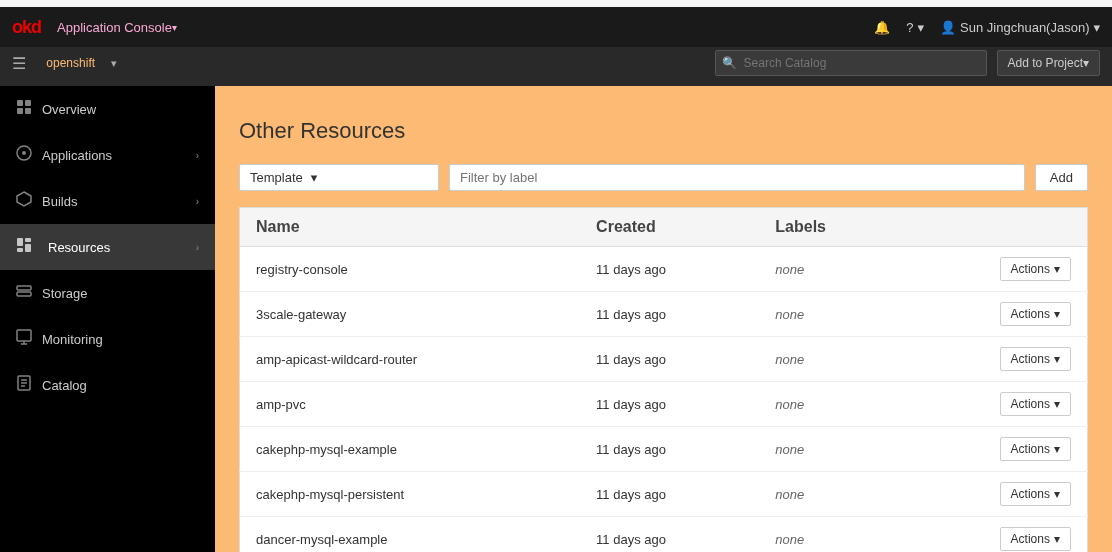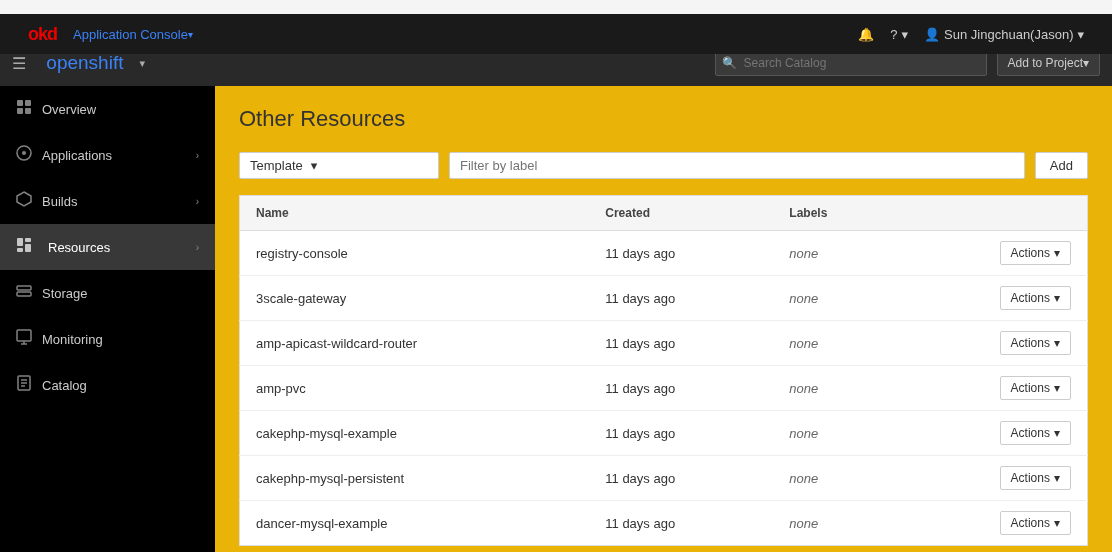--- a/index.html
+++ b/index.html
@@ -5,49 +5,49 @@
     * { margin: 0; padding: 0; box-sizing: border-box; }
     body { font-family: 'Helvetica Neue', Arial, sans-serif; font-size: 13px; background: #f5f5f5; color: #333; overflow: hidden; }
 
     
     .top-nav {
       background: #1a1a1a;
       color: #ccc;
       height: 40px;
       display: flex;
       align-items: center;
-      padding: 0 28px;
-      position: fixed; top: 14px; left: 0; right: 0; z-index: 100;
+      padding: 0 12px;
+      position: fixed; top: 7px; left: 0; right: 0; z-index: 100;
     }
     .top-nav .logo {
       color: #e00; font-weight: bold; font-size: 18px; margin-right: 16px; letter-spacing: -1px;
     }
     .top-nav .app-console {
-      color: #3b82f6; font-size: 13px; display: flex; align-items: center; gap: 0;
+      color: #f9a8d4; font-size: 13px; display: flex; align-items: center; gap: 0;
     }
     .top-nav .app-console .chevron { font-size: 10px; }
     .top-nav .right-icons {
       margin-left: auto; display: flex; align-items: center; gap: 16px; color: #ccc; font-size: 13px;
     }
     .top-nav .right-icons span { cursor: pointer; display: flex; align-items: center; gap: 4px; }
 
     
     .secondary-nav {
       background: #292929;
       color: #ccc;
       height: 46px;
       display: flex;
       align-items: center;
       padding: 0 12px;
       position: fixed; top: 40px; left: 0; right: 0; z-index: 99;
       gap: 12px;
     }
     .secondary-nav .hamburger { font-size: 16px; cursor: pointer; color: #aaa; }
     .secondary-nav .project-name {
-      color: #3b82f6; font-size: 19px; font-weight: 500; margin-left: 8px;
+      color: #fdba74; font-size: 12px; font-weight: 500; margin-left: 8px;
     }
     .secondary-nav .project-chevron { color: #aaa; font-size: 11px; margin-left: 4px; }
     .secondary-nav .search-wrap {
       margin-left: auto; display: flex; align-items: center;
     }
     .secondary-nav .search-box {
       background: #3a3a3a; border: 1px solid #555; color: #ccc;
       padding: 5px 10px 5px 28px; border-radius: 2px; width: 272px; font-size: 12px;
       outline: none;
     }
@@ -84,23 +84,23 @@
       gap: 10px; font-size: 13px; color: #ccc; position: relative;
     }
     .sidebar-item.active { background: #383838; color: #fff; gap: 16px; }
     .sidebar-item .sidebar-icon { font-size: 16px; opacity: 0.8; flex-shrink: 0; }
     .sidebar-item .sidebar-label { flex: 1; }
     .sidebar-item .sidebar-chevron { font-size: 10px; color: #888; }
 
     
     .main-content {
       flex: 1;
-      padding: 20px 24px;
+      padding: 32px 24px;
       overflow-y: auto;
-      background: #eab308;
+      background: #fdba74;
     }
     .page-title {
       font-size: 22px; font-weight: 300; color: #333; margin-bottom: 20px;
     }
 
     
     .filter-row {
       display: flex; gap: 10px; margin-bottom: 16px; align-items: center;
     }
     .filter-dropdown {
@@ -119,21 +119,21 @@
 
     
     .resource-table {
       width: 100%; background: #fff; border: 1px solid #ddd; border-radius: 2px;
       border-collapse: collapse;
     }
     .resource-table thead tr {
       background: #f5f5f5; border-bottom: 1px solid #ddd;
     }
     .resource-table th {
-      text-align: left; padding: 10px 16px; font-size: 12px; font-weight: 600;
+      text-align: left; padding: 10px 16px; font-size: 16px; font-weight: 600;
       color: #444; text-transform: none;
     }
     .resource-table td {
       padding: 10px 16px; font-size: 13px; color: #333; border-bottom: 1px solid #eee;
       vertical-align: middle;
     }
     .resource-table tr:last-child td { border-bottom: none; }
     .label-none { font-style: italic; color: #666; }
     .actions-cell { text-align: right; }
     .actions-btn {

